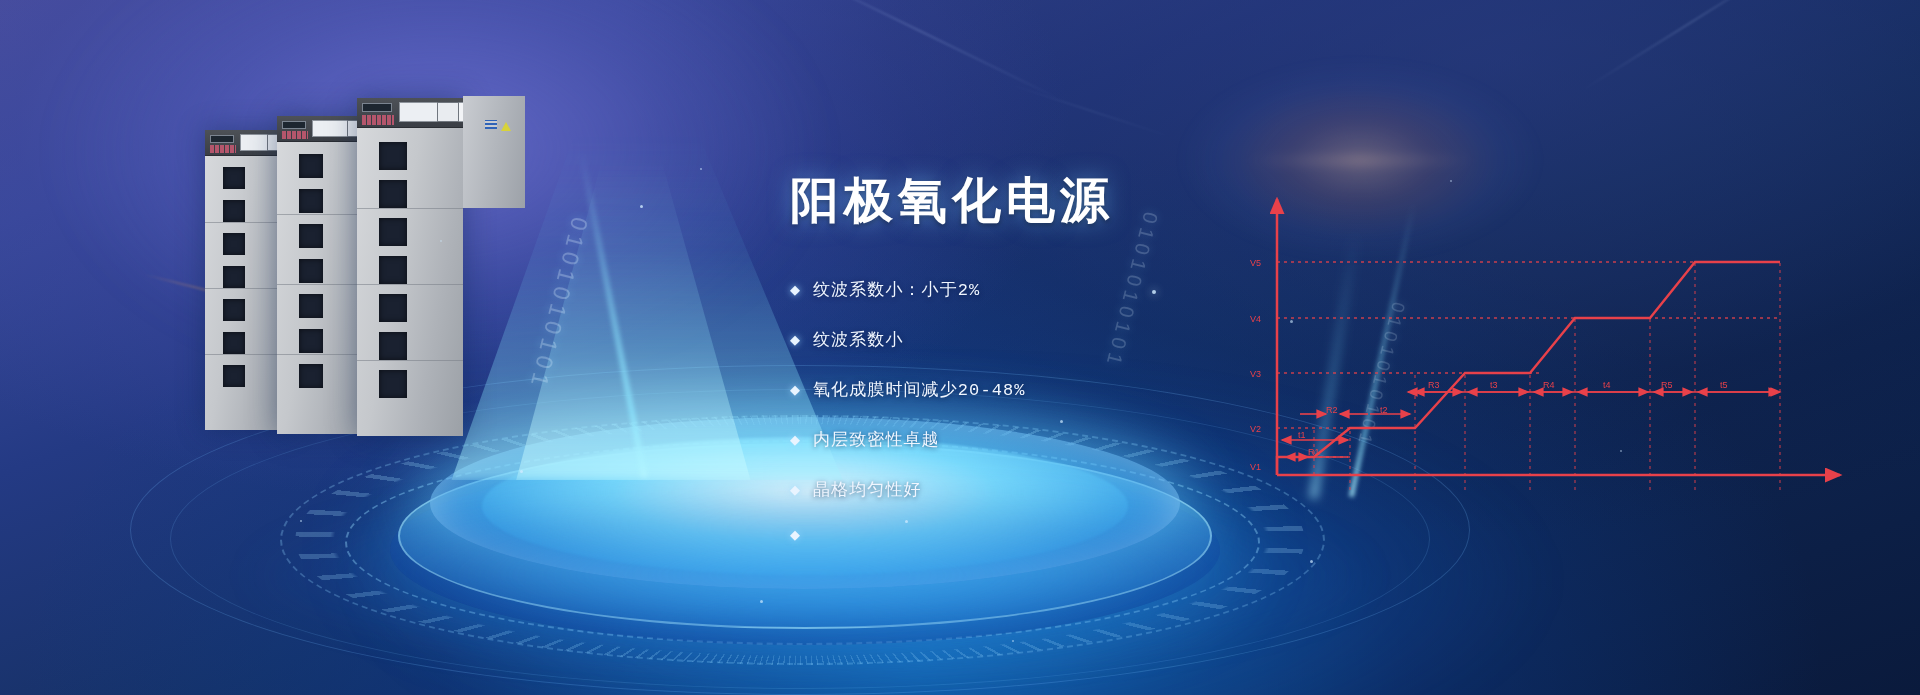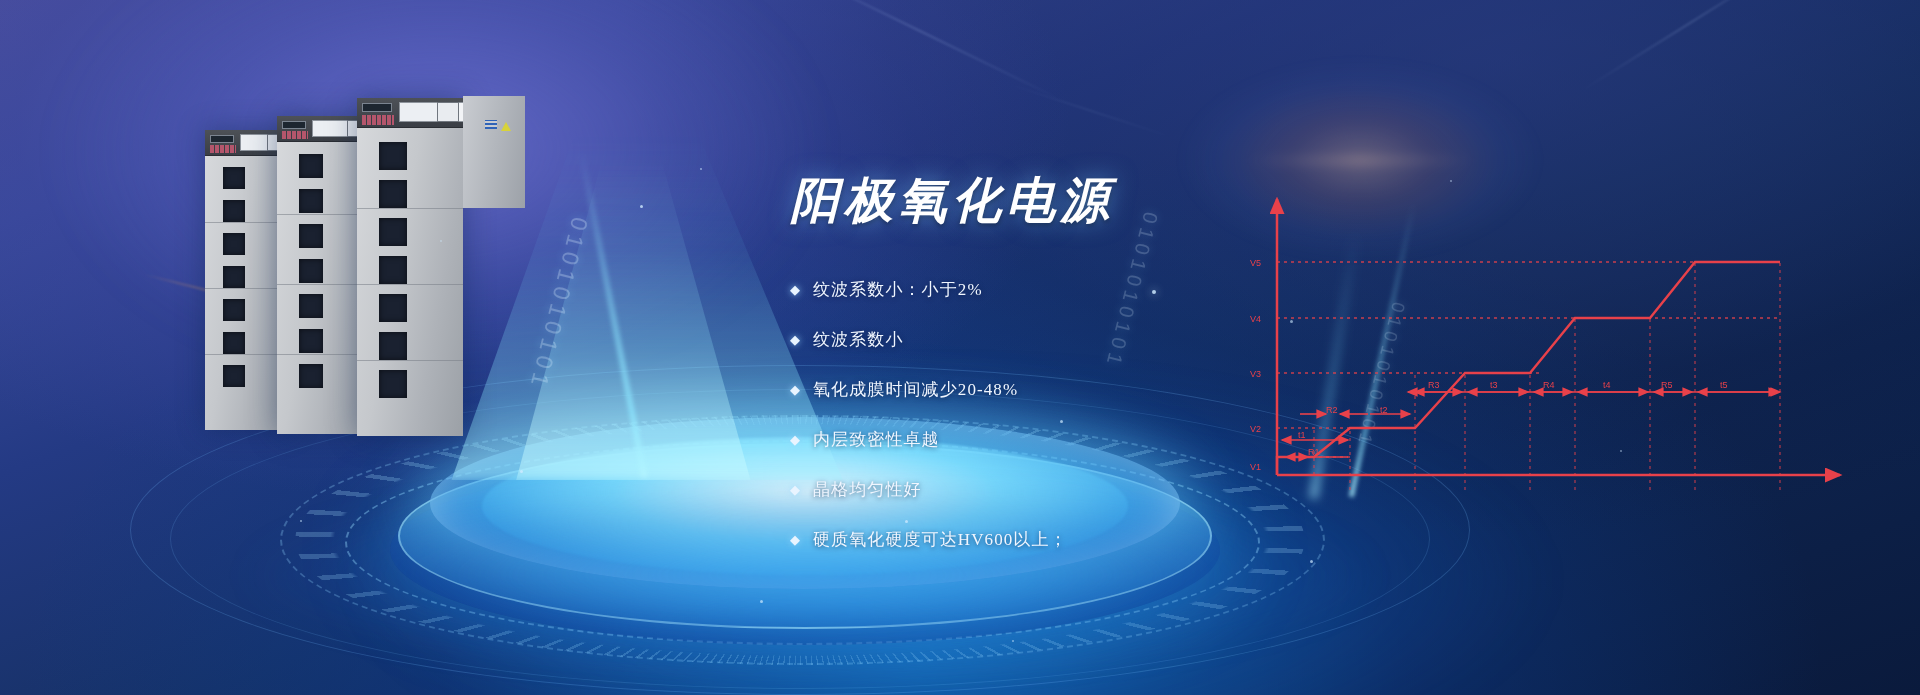--- a/index.html
+++ b/index.html
@@ -91,25 +91,25 @@
   .cab .seam{position:absolute;left:0;right:0;height:1px;background:rgba(120,126,134,.55);}
   .cab .side{position:absolute;top:0;bottom:0;background:linear-gradient(100deg,#9aa0a7,#7e848c);}
 
   .bincode{position:absolute;font-family:"Liberation Sans",sans-serif;color:rgba(215,238,255,0.55);
     font-size:26px;letter-spacing:5px;writing-mode:vertical-rl;transform:rotate(14deg);pointer-events:none;
     text-shadow:0 0 9px rgba(140,215,255,.7);}
 
   
   .content{position:absolute;left:790px;top:168px;width:520px;}
   .title{font-family:"Liberation Sans",sans-serif;font-size:49px;font-weight:700;color:#ffffff;letter-spacing:5px;
-    text-shadow:0 0 22px rgba(120,200,255,.55), 0 2px 5px rgba(0,0,0,.45);font-style:italic;}
+    text-shadow:0 0 22px rgba(120,200,255,.55), 0 2px 5px rgba(0,0,0,.45);}
   .bullets{margin-top:44px;}
   .bullet{display:flex;align-items:center;margin-bottom:27px;}
   .dia{color:#e9f4ff;font-size:13px;margin-right:13px;line-height:1;text-shadow:0 0 7px rgba(150,215,255,.8);}
-  .btxt{font-family:Liberation Serif, serif;font-size:17px;color:#f0f6ff;letter-spacing:1.1px;
+  .btxt{font-family:Liberation Mono, monospace;font-size:17px;color:#f0f6ff;letter-spacing:1.1px;
     text-shadow:0 1px 5px rgba(0,20,60,.65);white-space:nowrap;}
 
   
   .chart{position:absolute;left:1240px;top:185px;width:620px;height:320px;}
   .chart svg{width:100%;height:100%;overflow:visible;}
   .axlabel{font-family:"Liberation Sans",sans-serif;font-size:9px;fill:#e8414a;}
   .seglabel{font-family:"Liberation Sans",sans-serif;font-size:9px;fill:#e8414a;}
 </style>
 </head>
 <body>
@@ -248,21 +248,20 @@
       <div class="bullet">
         <span class="dia">◆</span>
         <span class="btxt">内层致密性卓越</span>
       </div>
       <div class="bullet">
         <span class="dia">◆</span>
         <span class="btxt">晶格均匀性好</span>
       </div>
       <div class="bullet">
         <span class="dia">◆</span>
-        <span class="btxt">硬质氧化硬度可达HV600以上；</span>
       </div>
     </div>
   </div>
 
   <div class="chart">
     <svg viewBox="0 0 620 320" preserveAspectRatio="none">
       <defs>
         <marker id="ar" markerWidth="7" markerHeight="7" refX="6" refY="3" orient="auto">
           <path d="M0,0 L7,3 L0,6 z" fill="#e8414a"></path>
         </marker>

